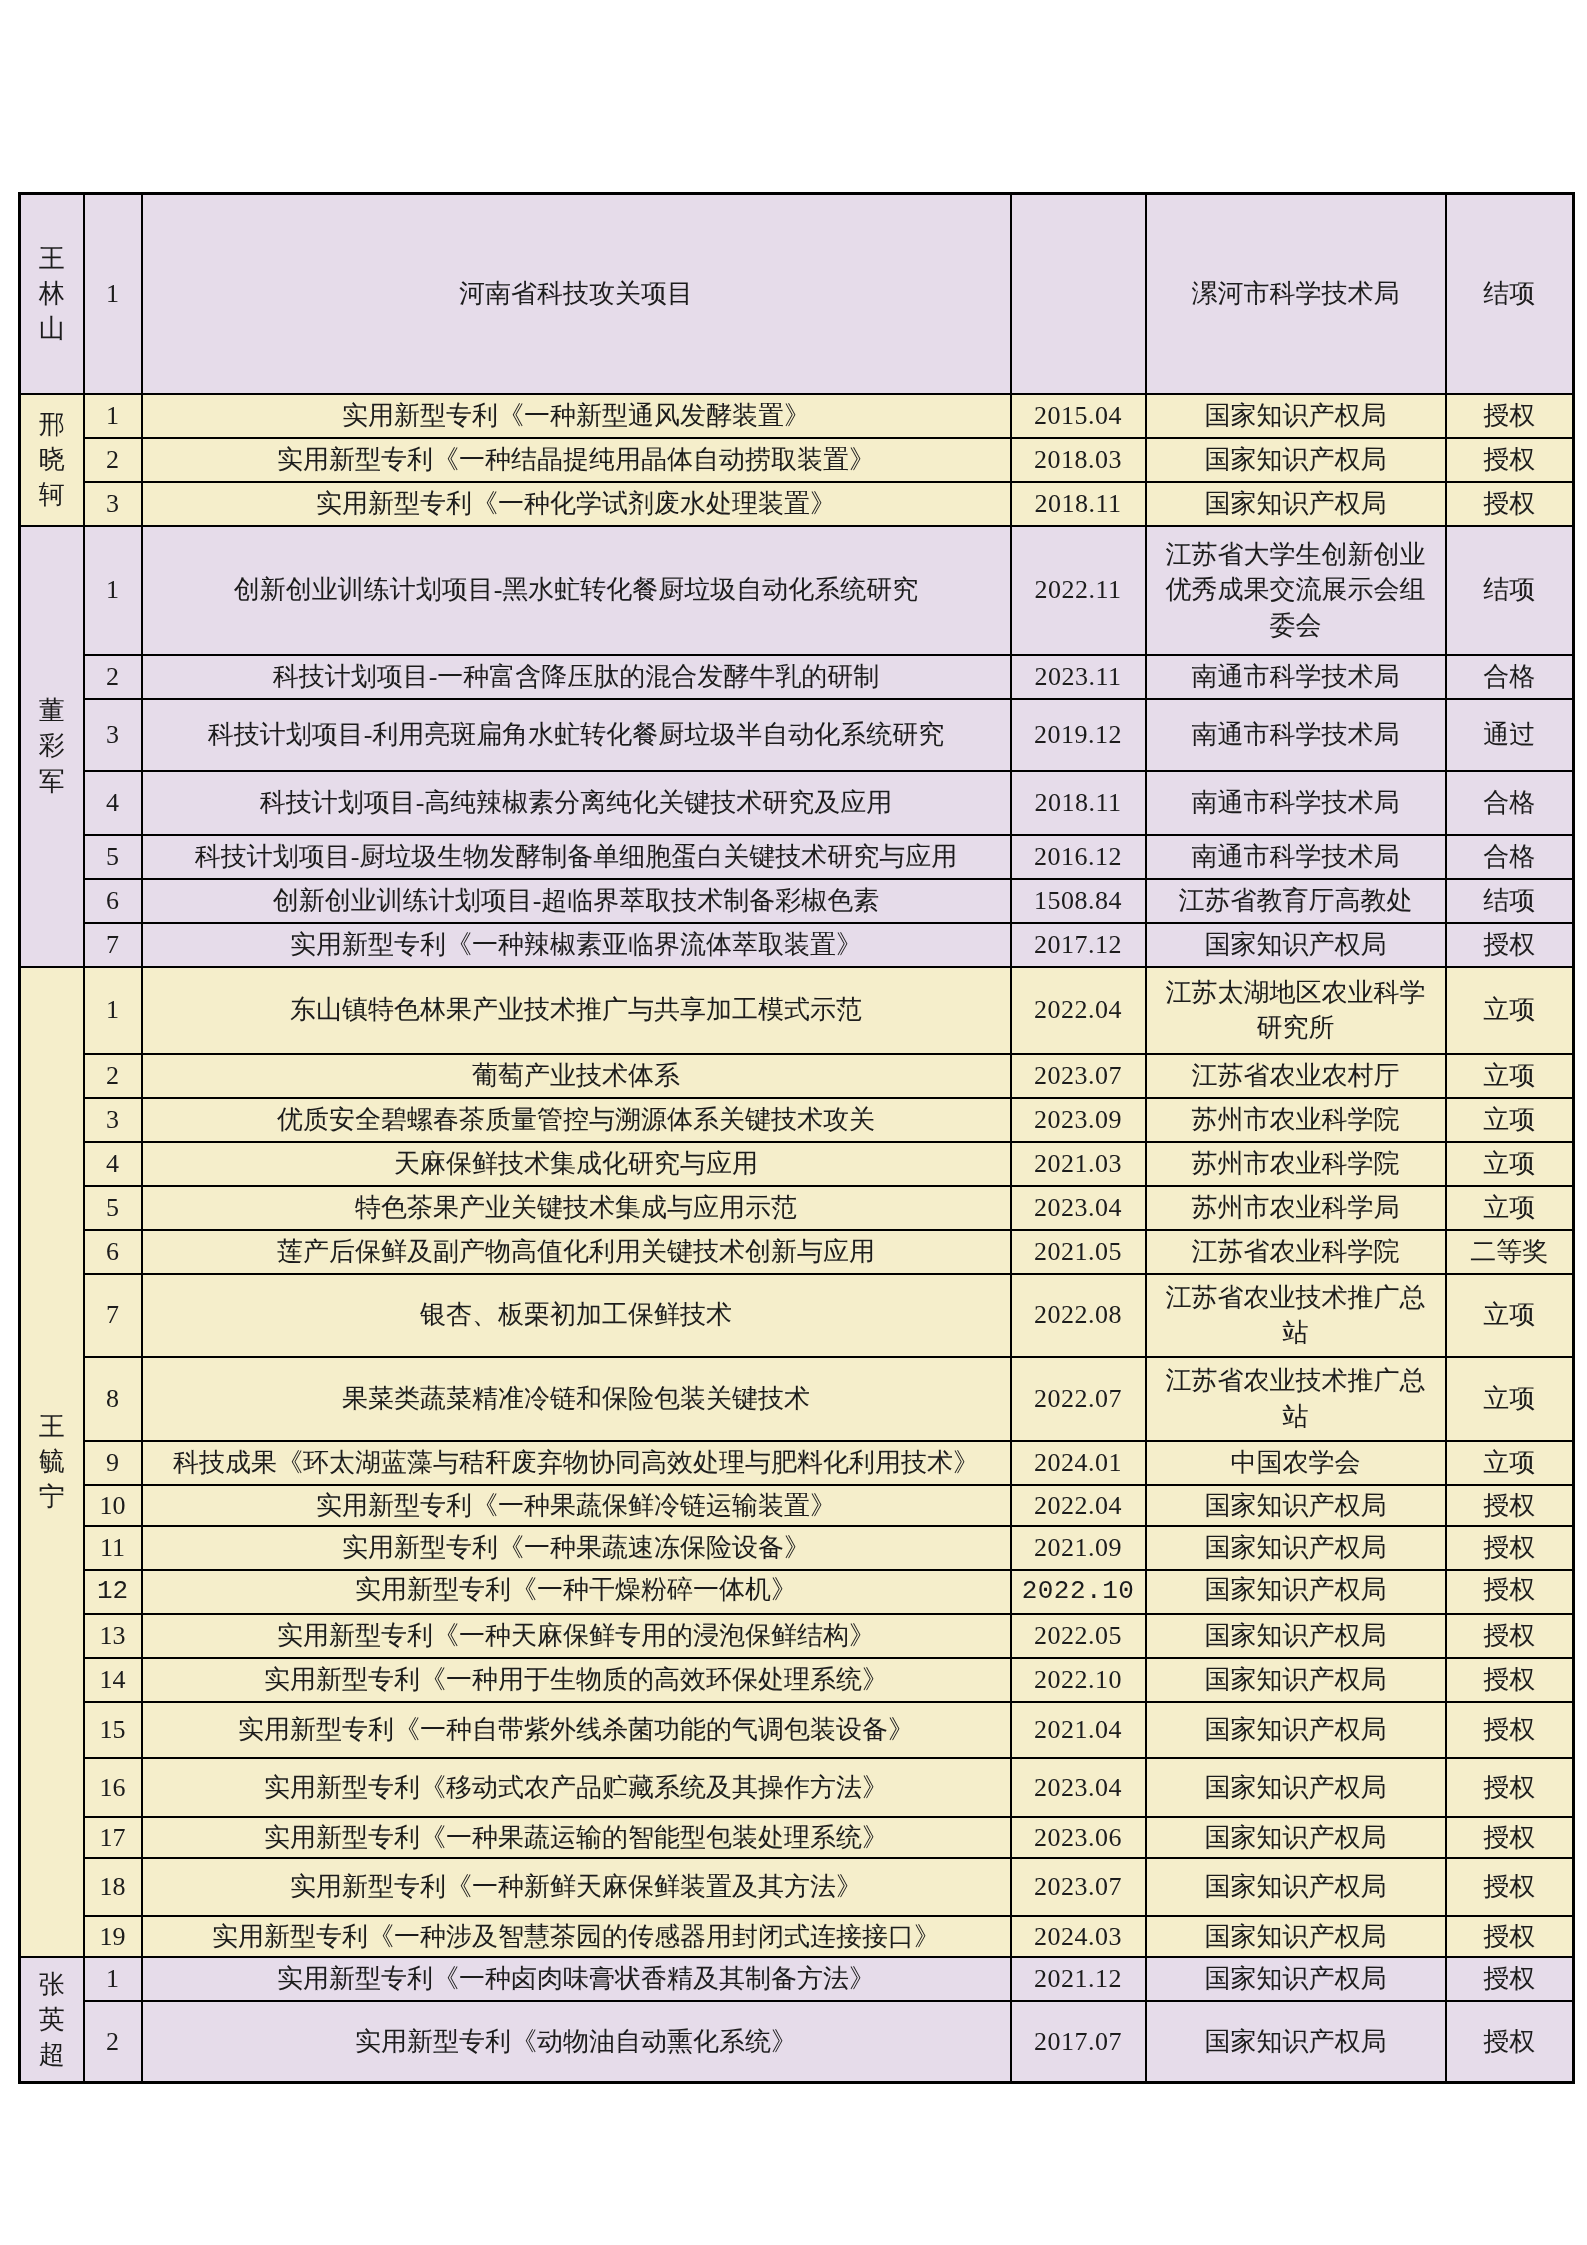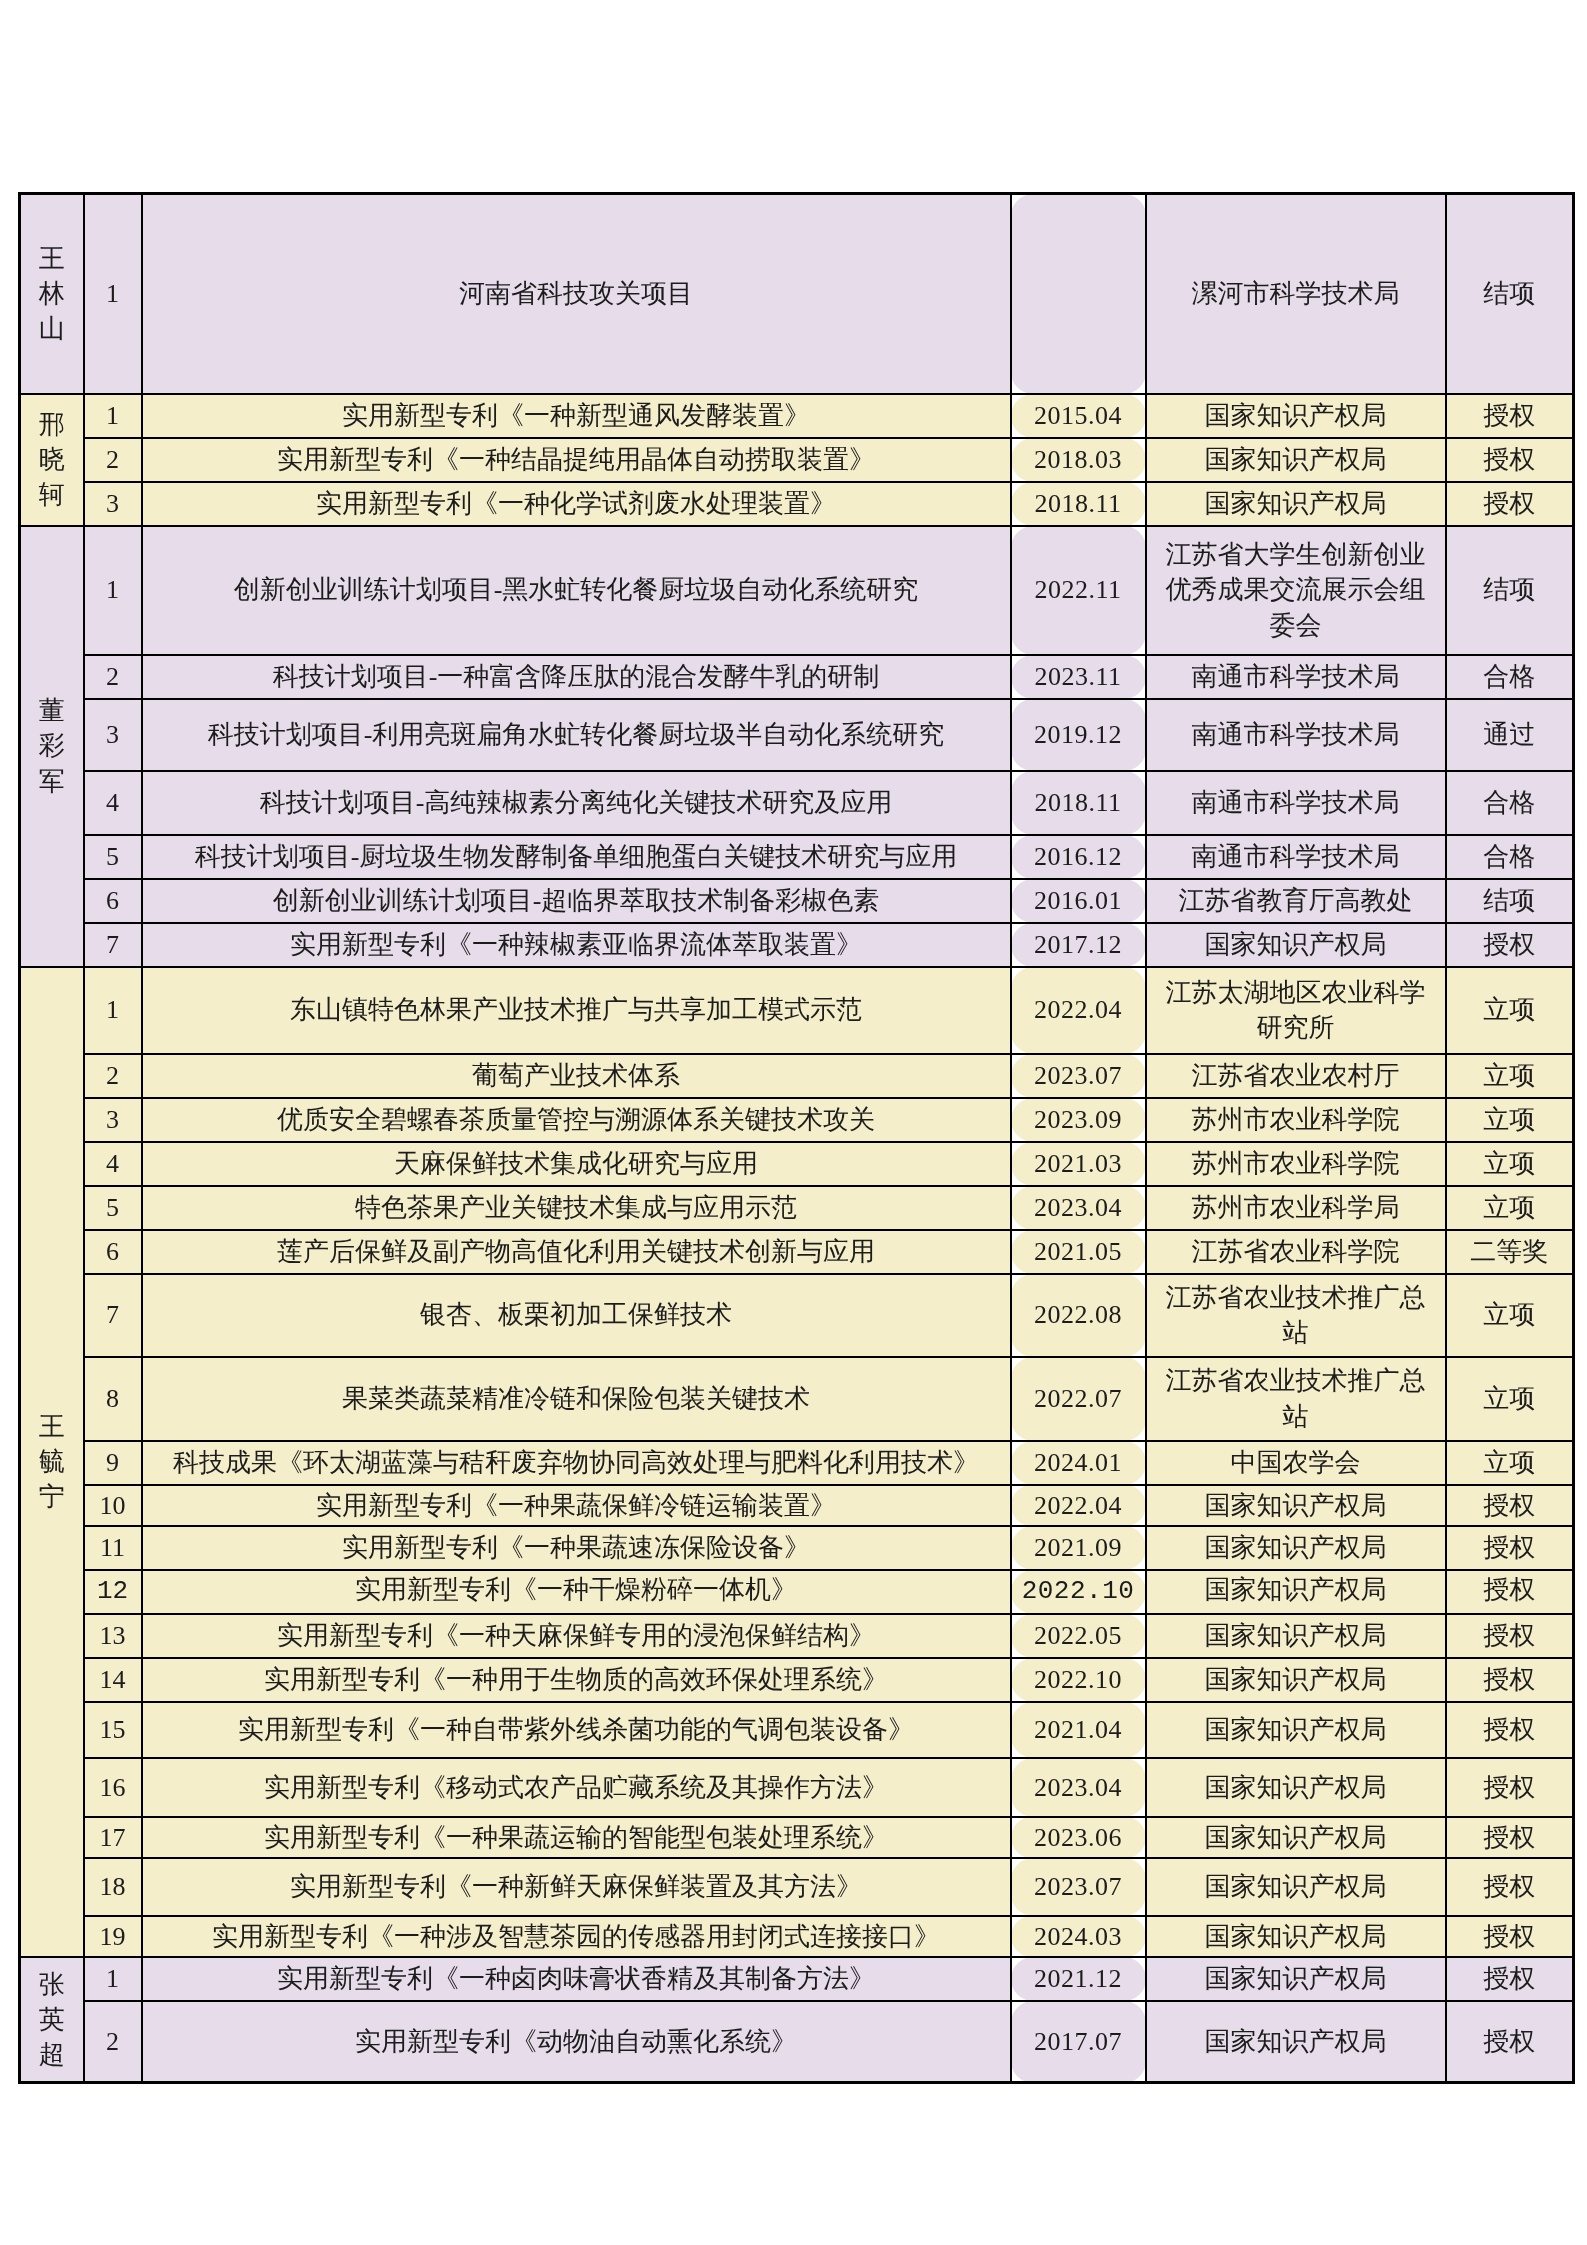--- a/index.html
+++ b/index.html
@@ -29,21 +29,21 @@
   col.c-project{width:869px;}
   col.c-date{width:135px;}
   col.c-org{width:300px;}
   col.c-status{width:128px;}
   td.member-name-cell{
     white-space:pre-line;
     line-height:1.65;
     font-size:28px;
     padding:2px 4px;
   }
-  td.date-cell{font-size:27px;letter-spacing:0.5px;border-radius:22px;}
+  td.date-cell{font-size:27px;letter-spacing:0.5px;}
   tr.purple td{background:#e6dcea;}
   tr.cream td{background:#f5eecb;}
 </style>
 </head>
 <body>
 
 <table class="doc">
   <colgroup>
     <col class="c-name">
       <col class="c-num">
@@ -121,21 +121,21 @@
       <tr class="purple" style="height: 44px;">
         <td class="index-cell">5</td>
         <td class="project-cell">科技计划项目-厨垃圾生物发酵制备单细胞蛋白关键技术研究与应用</td>
         <td class="date-cell">2016.12</td>
         <td class="organization-cell">南通市科学技术局</td>
         <td class="status-cell">合格</td>
       </tr>
       <tr class="purple" style="height: 44px;">
         <td class="index-cell">6</td>
         <td class="project-cell">创新创业训练计划项目-超临界萃取技术制备彩椒色素</td>
-        <td class="date-cell">2016.01</td>
+        <td class="date-cell">1508.84</td>
         <td class="organization-cell">江苏省教育厅高教处</td>
         <td class="status-cell">结项</td>
       </tr>
       <tr class="purple" style="height: 44px;">
         <td class="index-cell">7</td>
         <td class="project-cell">实用新型专利《一种辣椒素亚临界流体萃取装置》</td>
         <td class="date-cell">2017.12</td>
         <td class="organization-cell">国家知识产权局</td>
         <td class="status-cell">授权</td>
       </tr>

